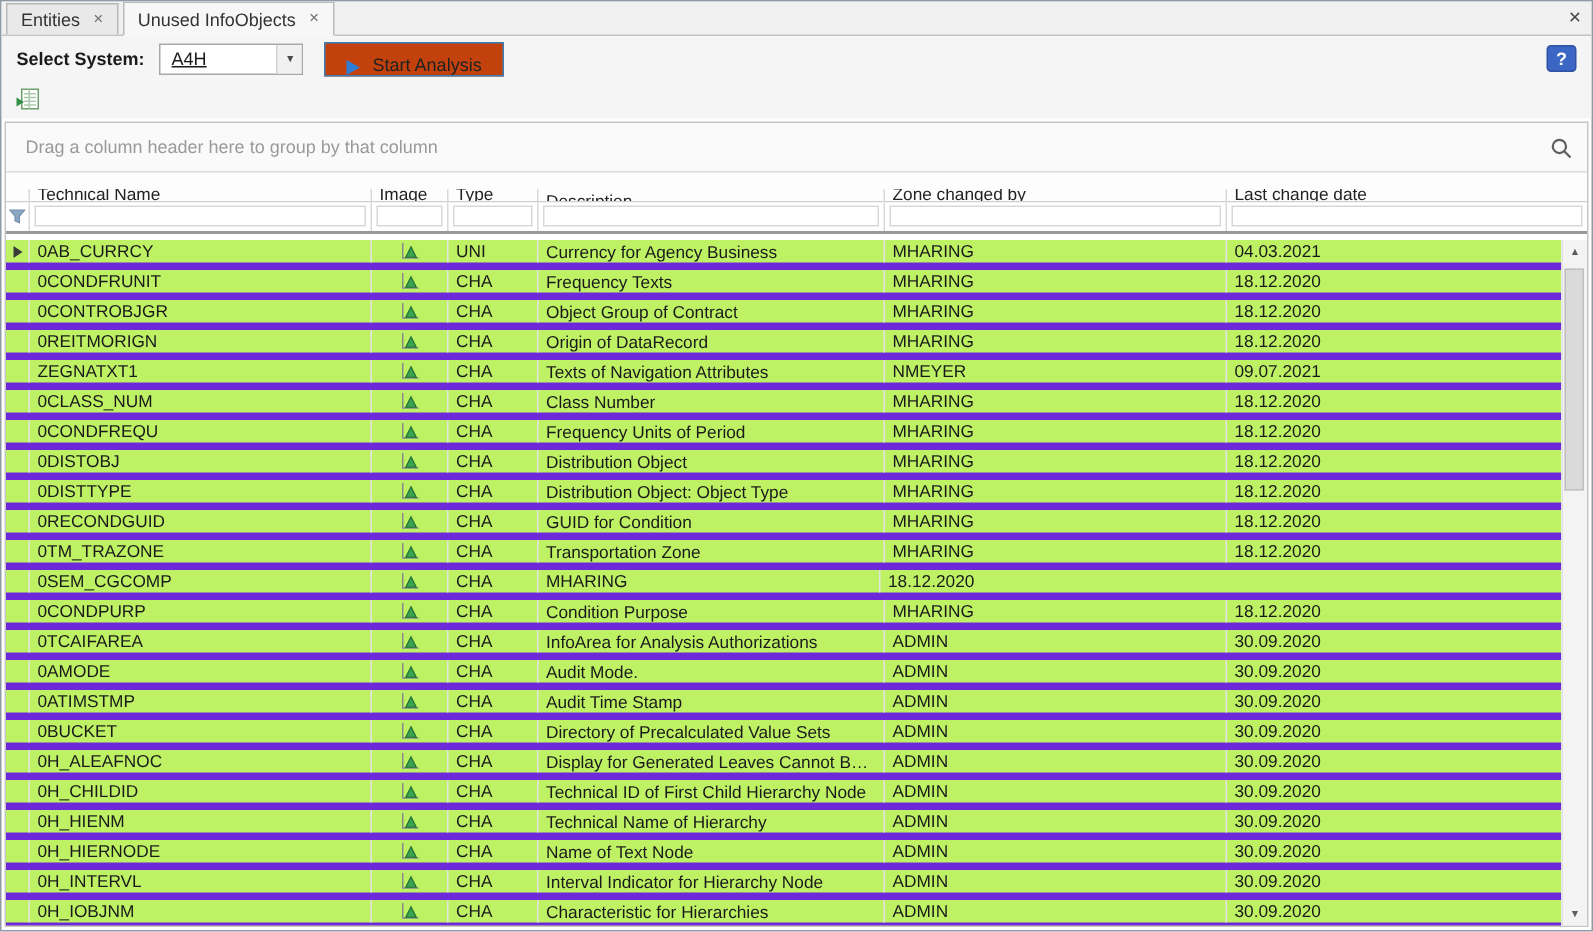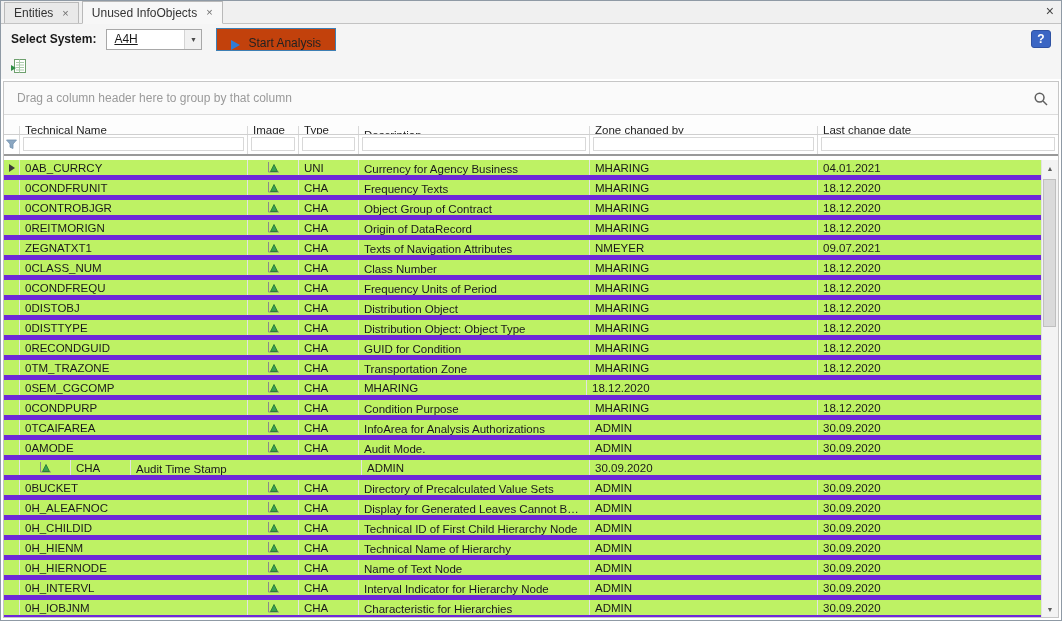--- a/index.html
+++ b/index.html
@@ -247,21 +247,21 @@
         <div class="cell w1">0AB_CURRCY</div>
         <div class="cell w2 center">
           <svg width="14" height="13" viewBox="0 0 14 13">
             <path d="M2.5 1 v10 h10.5" stroke="#8a8a8a" stroke-width="1" fill="none"></path>
             <path d="M4.5 10.5 L8 3.5 L11.5 10.5 Z" fill="#3aa34e" stroke="#1f6f33" stroke-width="0.8"></path>
           </svg>
         </div>
         <div class="cell w3">UNI</div>
         <div class="cell w4">Currency for Agency Business</div>
         <div class="cell w5">MHARING</div>
-        <div class="cell w6">04.01.2021</div>
+        <div class="cell w6">04.03.2021</div>
       </div>
       <div class="trow">
         <div class="cell w-ind"></div>
         <div class="cell w1">0CONDFRUNIT</div>
         <div class="cell w2 center">
           <svg width="14" height="13" viewBox="0 0 14 13">
             <path d="M2.5 1 v10 h10.5" stroke="#8a8a8a" stroke-width="1" fill="none"></path>
             <path d="M4.5 10.5 L8 3.5 L11.5 10.5 Z" fill="#3aa34e" stroke="#1f6f33" stroke-width="0.8"></path>
           </svg>
         </div>
@@ -446,20 +446,21 @@
             <path d="M4.5 10.5 L8 3.5 L11.5 10.5 Z" fill="#3aa34e" stroke="#1f6f33" stroke-width="0.8"></path>
           </svg>
         </div>
         <div class="cell w3">CHA</div>
         <div class="cell w4">Audit Mode.</div>
         <div class="cell w5">ADMIN</div>
         <div class="cell w6">30.09.2020</div>
       </div>
       <div class="trow">
         <div class="cell w-ind"></div>
+        <div class="cell w1">0ATIMSTMP</div>
         <div class="cell w2 center">
           <svg width="14" height="13" viewBox="0 0 14 13">
             <path d="M2.5 1 v10 h10.5" stroke="#8a8a8a" stroke-width="1" fill="none"></path>
             <path d="M4.5 10.5 L8 3.5 L11.5 10.5 Z" fill="#3aa34e" stroke="#1f6f33" stroke-width="0.8"></path>
           </svg>
         </div>
         <div class="cell w3">CHA</div>
         <div class="cell w4">Audit Time Stamp</div>
         <div class="cell w5">ADMIN</div>
         <div class="cell w6">30.09.2020</div>

